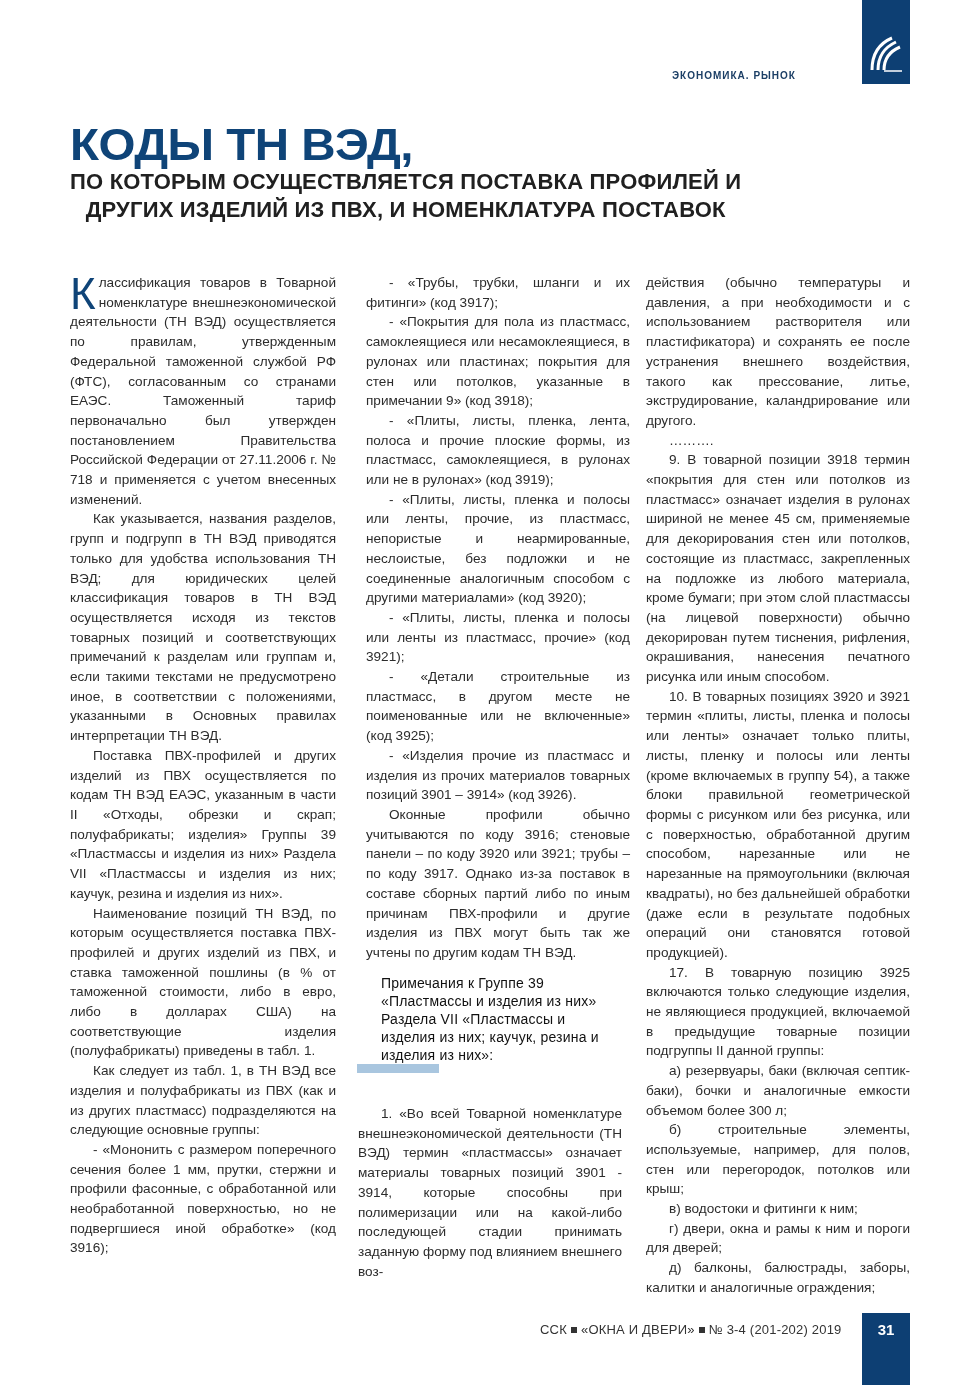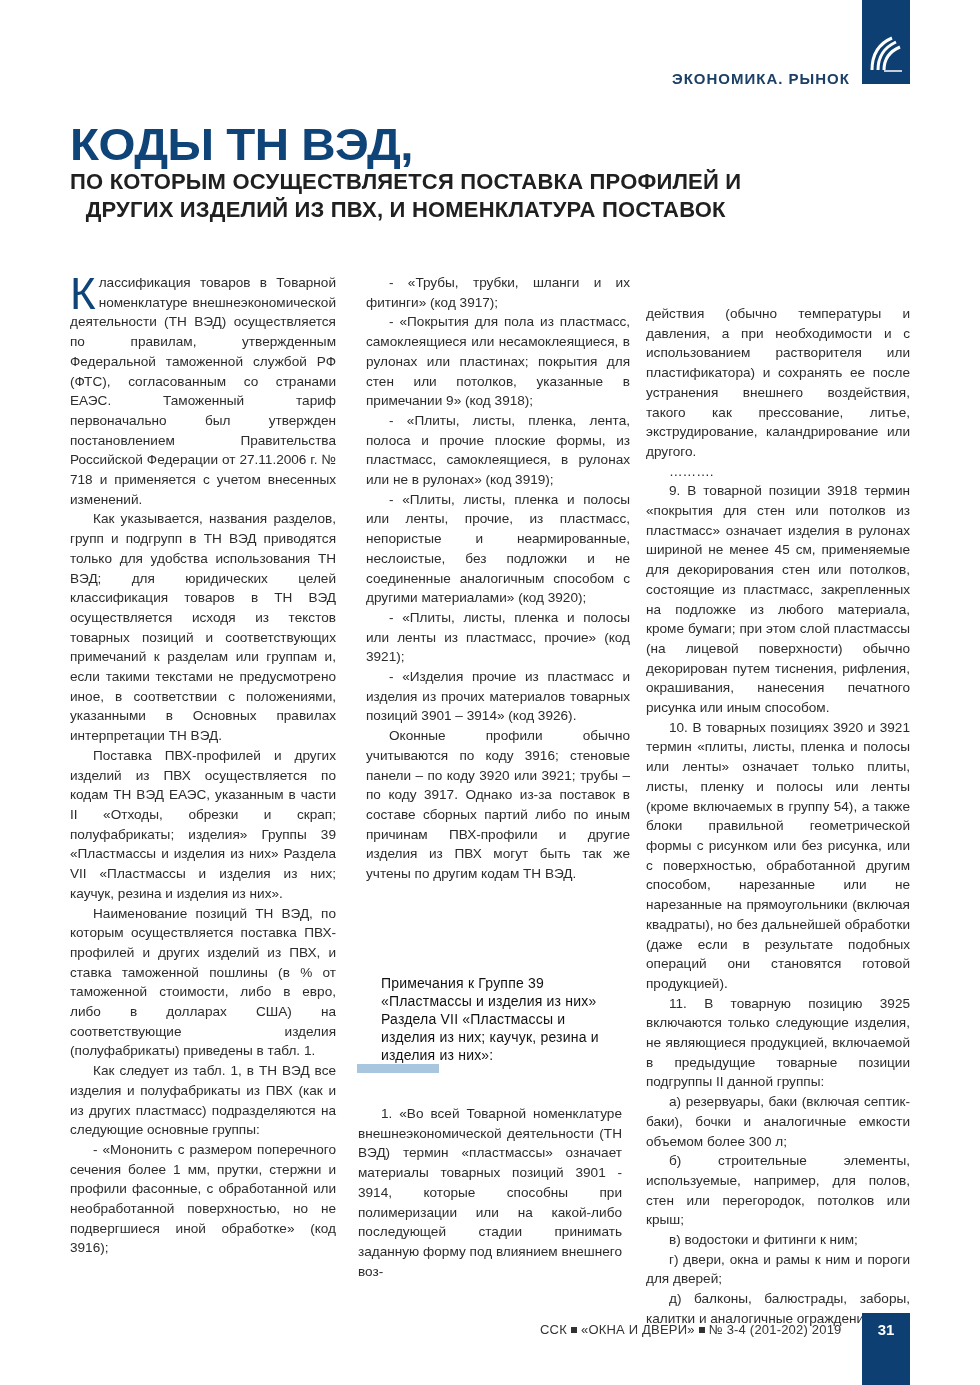--- a/index.html
+++ b/index.html
@@ -1,36 +1,36 @@
 <!DOCTYPE html>
 <html><head>
 <meta charset="utf-8">
 <style>
   html, body { margin: 0; padding: 0; background: #ffffff; }
   body { width: 980px; height: 1385px; position: relative; overflow: hidden;
          font-family: "Liberation Sans", sans-serif; color: #2a2a2a; }
 
   .top-tab { position: absolute; left: 862px; top: 0; width: 48px; height: 84px; background: #0d3f73; }
   .top-tab svg { position: absolute; left: 6px; top: 34px; }
-  .section-label { position: absolute; left: 672px; top: 70px; font-size: 15px; font-weight: bold;
+  .section-label { position: absolute; left: 672px; top: 70px; font-size: 10px; font-weight: bold;
                    letter-spacing: 1px; color: #1c3f66; }
 
   .title-main { position: absolute; left: 70px; top: 122px; font-size: 44px; font-weight: bold;
                 color: #0f4478; letter-spacing: -0.5px; line-height: 46px;
                 transform: scaleX(1.08); transform-origin: left; }
   .title-sub { position: absolute; left: 70px; top: 168px; font-size: 22px; font-weight: bold; color: #202020;
                line-height: 28px; letter-spacing: 0.2px; text-align: center; }
   .title-sub div { white-space: nowrap; }
 
   .col { position: absolute; top: 273px; font-size: 13.6px; line-height: 19.7px; color: #2c2c2c; text-align: justify; }
   .col p { margin: 0; text-indent: 23px; }
   .col p.first { text-indent: 0; }
   .col1 { left: 70px; width: 266px; }
   .col2 { left: 366px; width: 264px; }
-  .col3 { left: 646px; width: 264px; margin-top: 31px; }
+  .col3 { left: 646px; width: 264px; }
 
   .dropcap { float: left; font-size: 44px; line-height: 36px; color: #0f4478; font-weight: normal;
              margin: 3px 3px 0 0; padding: 0; }
 
   .notes-head { position: absolute; left: 381px; top: 974px; width: 230px; font-size: 14px; font-weight: normal;
                 line-height: 18px; color: #111; letter-spacing: 0.2px; }
   .notes-bar { position: absolute; left: 357px; top: 1064px; width: 82px; height: 9px; background: #a9c6df; }
 
   .col2b { position: absolute; top: 1104px; left: 358px; width: 264px; font-size: 13.6px; line-height: 19.7px;
            color: #2c2c2c; text-align: justify; }
@@ -69,36 +69,37 @@
   <p>Как следует из табл. 1, в ТН ВЭД все изделия и полуфабрикаты из ПВХ (как и из других пластмасс) подразделяются на следующие основные группы:</p>
   <p>- «Мононить с размером поперечного сечения более 1 мм, прутки, стержни и профили фасонные, с обработанной или необработанной поверхностью, но не подвергшиеся иной обработке» (код 3916);</p>
 </div>
 
 <div class="col col2">
   <p>- «Трубы, трубки, шланги и их фитинги» (код 3917);</p>
   <p>- «Покрытия для пола из пластмасс, самоклеящиеся или несамоклеящиеся, в рулонах или пластинах; покрытия для стен или потолков, указанные в примечании 9» (код 3918);</p>
   <p>- «Плиты, листы, пленка, лента, полоса и прочие плоские формы, из пластмасс, самоклеящиеся, в рулонах или не в рулонах» (код 3919);</p>
   <p>- «Плиты, листы, пленка и полосы или ленты, прочие, из пластмасс, непористые и неармированные, неслоистые, без подложки и не соединенные аналогичным способом с другими материалами» (код 3920);</p>
   <p>- «Плиты, листы, пленка и полосы или ленты из пластмасс, прочие» (код 3921);</p>
+  <p>- «Детали строительные из пластмасс, в другом месте не поименованные или не включенные» (код 3925);</p>
   <p>- «Изделия прочие из пластмасс и изделия из прочих материалов товарных позиций 3901 – 3914» (код 3926).</p>
   <p>Оконные профили обычно учитываются по коду 3916; стеновые панели – по коду 3920 или 3921; трубы – по коду 3917. Однако из-за поставок в составе сборных партий либо по иным причинам ПВХ-профили и другие изделия из ПВХ могут быть так же учтены по другим кодам ТН ВЭД.</p>
 </div>
 
 <div class="notes-bar"></div>
 <div class="notes-head">Примечания к Группе 39 «Пластмассы и изделия из них» Раздела VII «Пластмассы и изделия из них; каучук, резина и изделия из них»:</div>
 <div class="col2b">
   <p>1. «Во всей Товарной номенклатуре внешнеэкономической деятельности (ТН ВЭД) термин «пластмассы» означает материалы товарных позиций 3901 - 3914, которые способны при полимеризации или на какой-либо последующей стадии принимать заданную форму под влиянием внешнего воз-</p>
 </div>
 
 <div class="col col3">
   <p class="first">действия (обычно температуры и давления, а при необходимости и с использованием растворителя или пластификатора) и сохранять ее после устранения внешнего воздействия, такого как прессование, литье, экструдирование, каландрирование или другого.</p>
   <p>……….</p>
   <p>9. В товарной позиции 3918 термин «покрытия для стен или потолков из пластмасс» означает изделия в рулонах шириной не менее 45 см, применяемые для декорирования стен или потолков, состоящие из пластмасс, закрепленных на подложке из любого материала, кроме бумаги; при этом слой пластмассы (на лицевой поверхности) обычно декорирован путем тиснения, рифления, окрашивания, нанесения печатного рисунка или иным способом.</p>
   <p>10. В товарных позициях 3920 и 3921 термин «плиты, листы, пленка и полосы или ленты» означает только плиты, листы, пленку и полосы или ленты (кроме включаемых в группу 54), а также блоки правильной геометрической формы с рисунком или без рисунка, или с поверхностью, обработанной другим способом, нарезанные или не нарезанные на прямоугольники (включая квадраты), но без дальнейшей обработки (даже если в результате подобных операций они становятся готовой продукцией).</p>
-  <p>11. В товарную позицию 3925 включаются только следующие изделия, не являющиеся продукцией, включаемой в предыдущие товарные позиции подгруппы II данной группы:</p>
+  <p>17. В товарную позицию 3925 включаются только следующие изделия, не являющиеся продукцией, включаемой в предыдущие товарные позиции подгруппы II данной группы:</p>
   <p>а) резервуары, баки (включая септик-баки), бочки и аналогичные емкости объемом более 300 л;</p>
   <p>б) строительные элементы, используемые, например, для полов, стен или перегородок, потолков или крыш;</p>
   <p>в) водостоки и фитинги к ним;</p>
   <p>г) двери, окна и рамы к ним и пороги для дверей;</p>
   <p>д) балконы, балюстрады, заборы, калитки и аналогичные ограждения;</p>
 </div>
 
 <div class="footer-text">
   <span>ССК</span><span class="sq"></span><span>«ОКНА И ДВЕРИ»</span><span class="sq"></span><span>№ 3-4 (201-202) 2019</span>
 </div>

